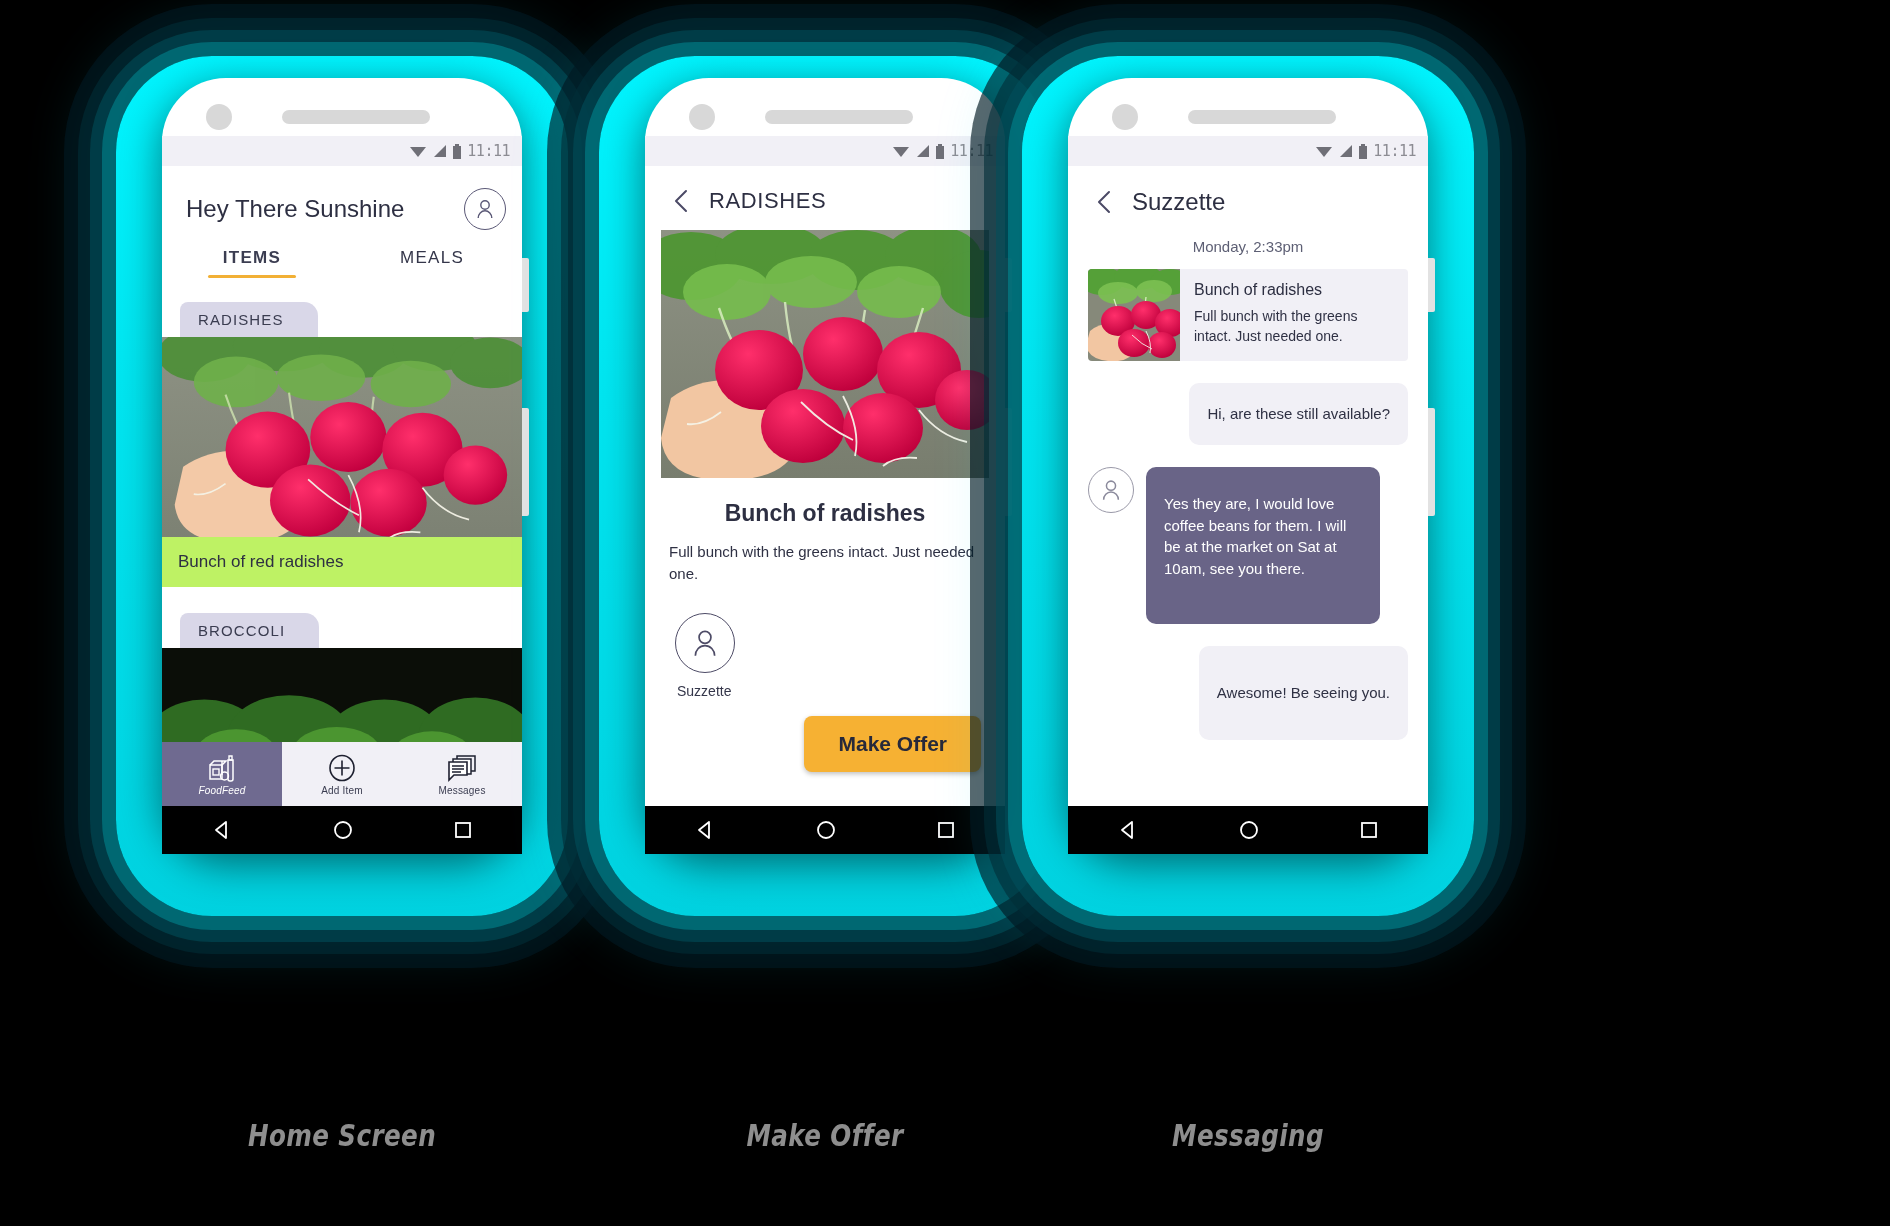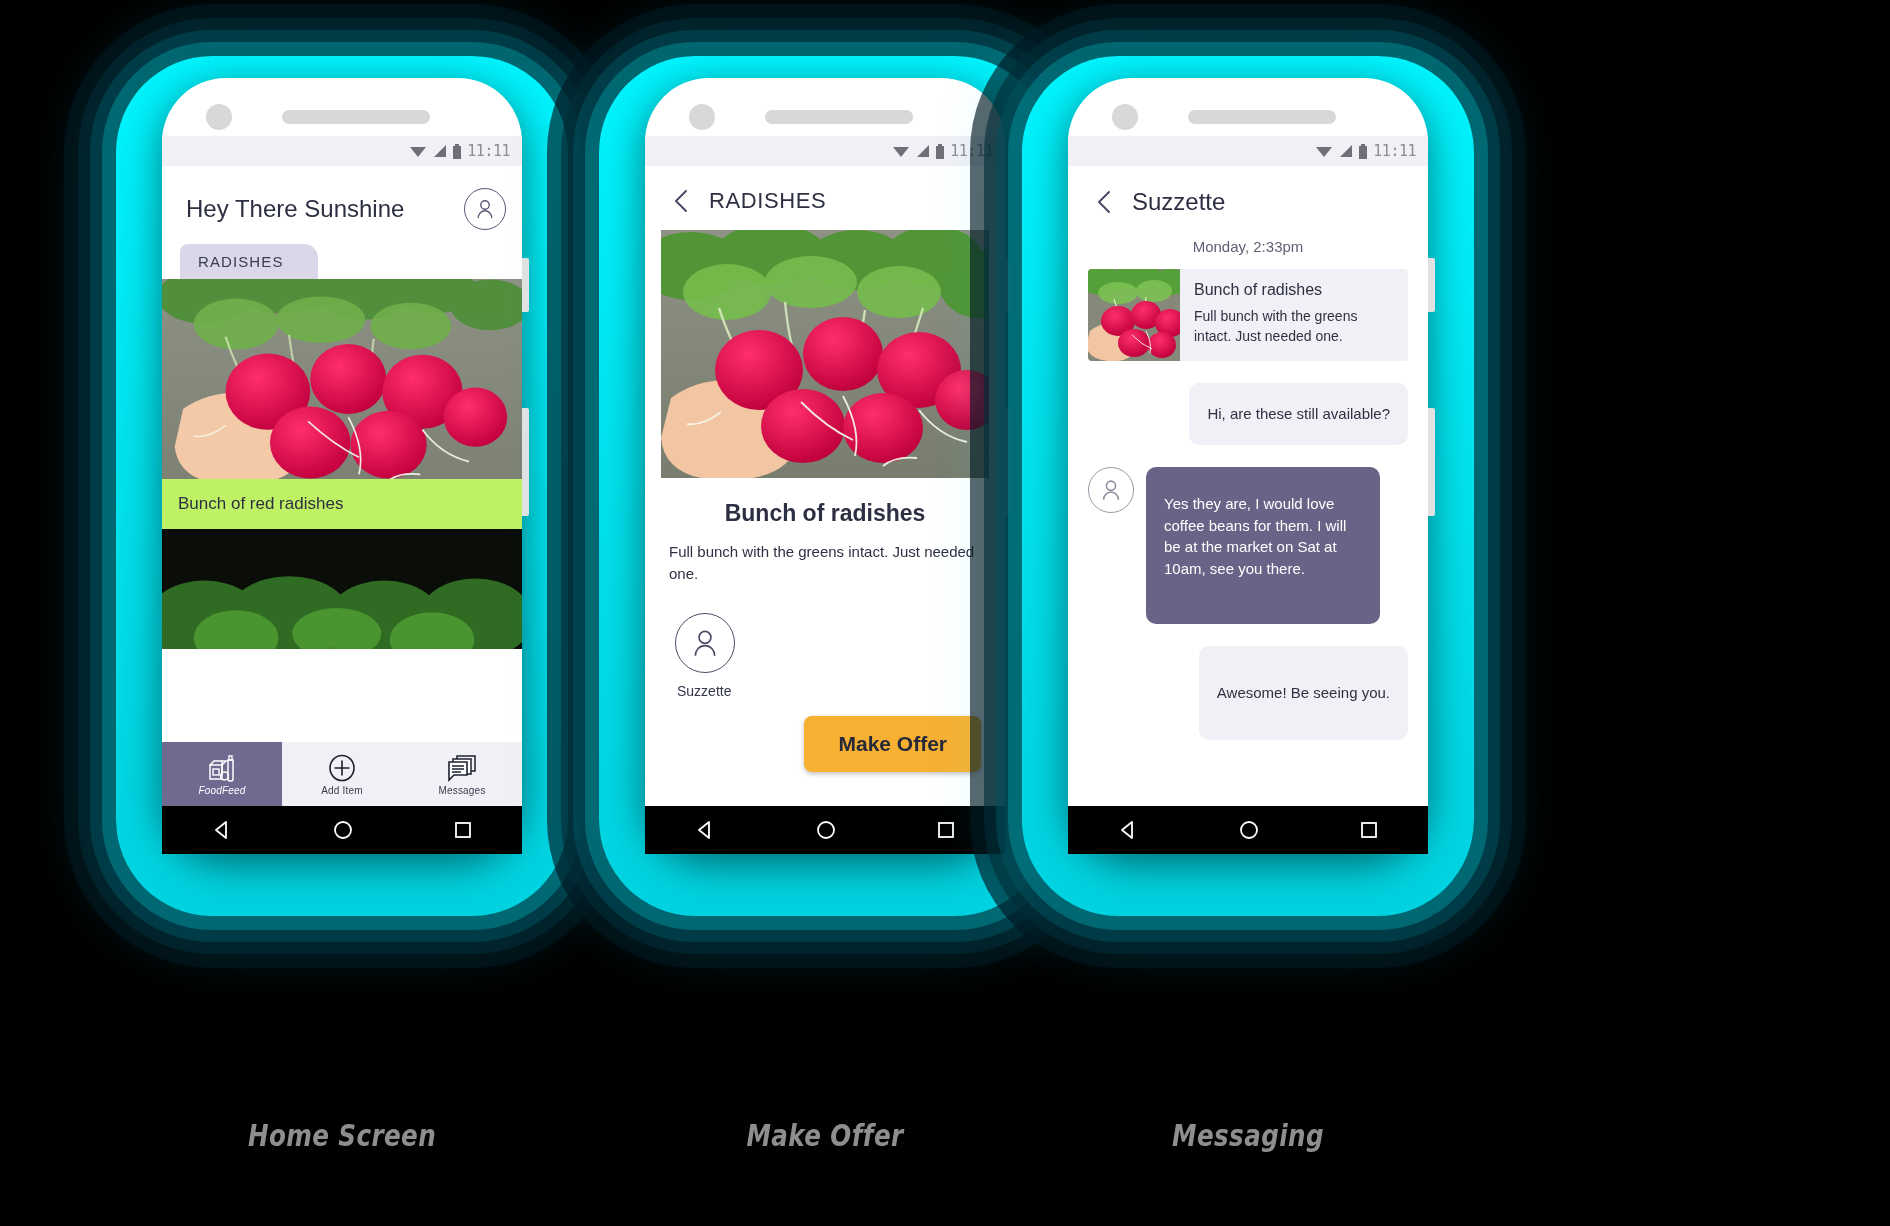--- a/index.html
+++ b/index.html
@@ -126,20 +126,29 @@
         <div class="apptitle">Hey There Sunshine</div>
         <div style="flex:1"></div>
         <div class="avatar-circle">
           <svg width="24" height="24" viewBox="0 0 24 24">
             <circle cx="12" cy="8" r="4.2" fill="none" stroke="#5a5876" stroke-width="1.4"></circle>
             <path d="M5.2 21 a6.8 7.2 0 0 1 13.6 0" fill="none" stroke="#5a5876" stroke-width="1.4"></path>
           </svg>
         </div>
       </div>
 
+      <div class="tabs">
+        <div class="tab">
+          <span>ITEMS</span>
+          <div class="ul"></div>
+        </div>
+        <div class="tab inactive">
+          <span>MEALS</span>
+        </div>
+      </div>
 
       <div class="chipwrap">
         <span class="chip">RADISHES</span>
       </div>
       <div>
         <svg class="photo" viewBox="0 0 340 200" preserveAspectRatio="xMidYMid slice" style="height:200px;">
           <defs>
             <linearGradient id="gnd1" x1="0" y1="0" x2="0" y2="1">
               <stop offset="0" stop-color="#8e9284"></stop>
                 <stop offset="1" stop-color="#7c8173"></stop>
@@ -182,20 +191,23 @@
             <path d="M138 140 q24 22 48 34"></path>
               <path d="M176 136 q16 30 10 54"></path>
             <path d="M246 148 q18 24 44 30"></path>
               <path d="M214 196 q10 -8 30 -6"></path>
             <path d="M60 144 q-16 12 -30 10"></path>
           </g>
         </svg>
         <div class="caption">Bunch of red radishes</div>
       </div>
 
+      <div class="chipwrap" style="padding-top:26px;">
+        <span class="chip">BROCCOLI</span>
+      </div>
       <div>
         <svg class="photo" viewBox="0 0 340 120" preserveAspectRatio="xMidYMid slice" style="height:120px;">
           <rect width="340" height="120" fill="#0b0e08"></rect>
           <g fill="#2f6b22">
             <ellipse cx="40" cy="92" rx="56" ry="40"></ellipse>
               <ellipse cx="120" cy="86" rx="58" ry="38"></ellipse>
             <ellipse cx="210" cy="92" rx="56" ry="40"></ellipse>
               <ellipse cx="296" cy="88" rx="54" ry="38"></ellipse>
           </g>
           <g fill="#4f9a32" opacity=".9">

